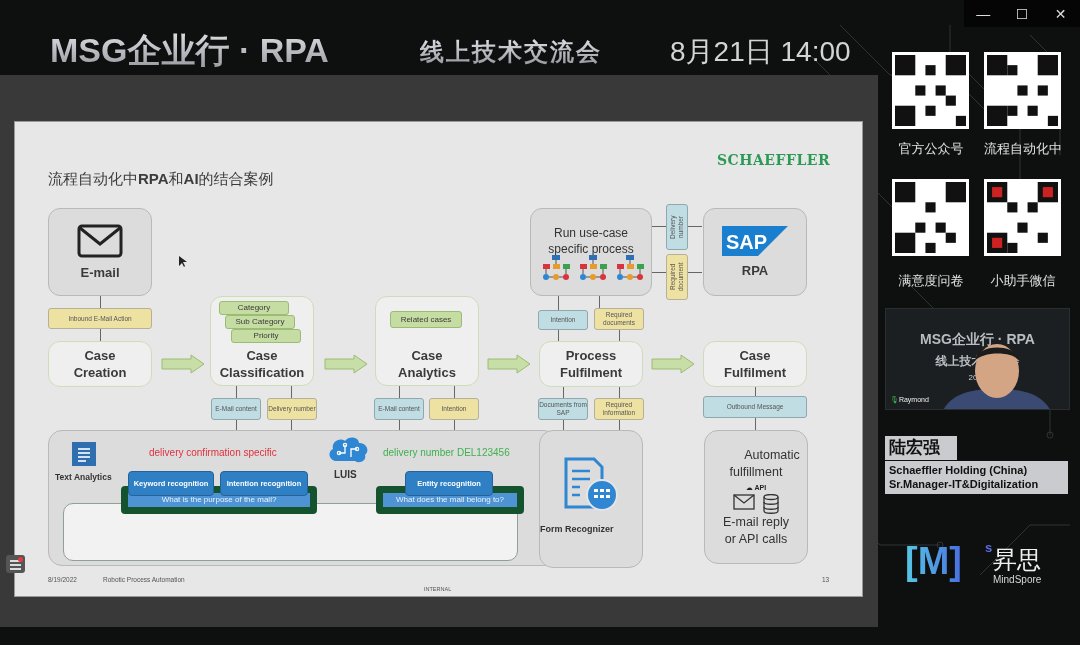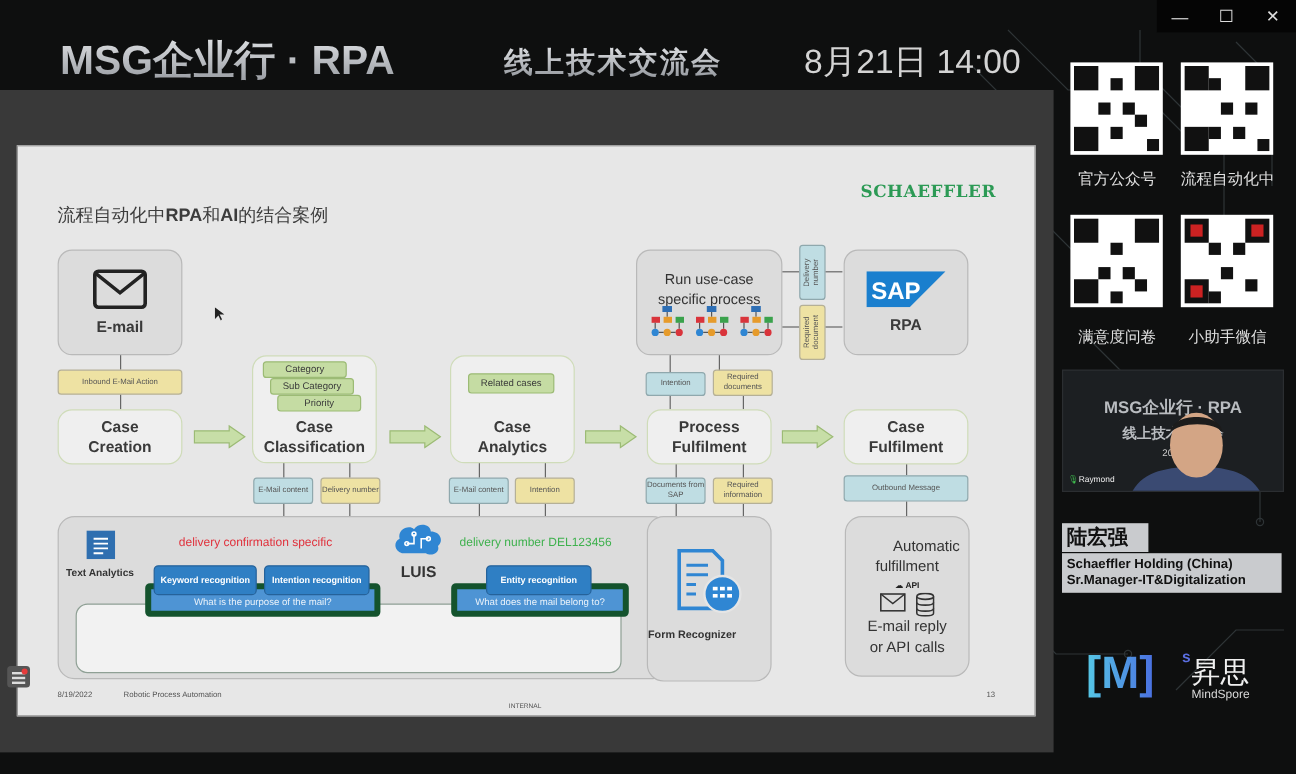--- a/index.html
+++ b/index.html
@@ -41,21 +41,21 @@
   .tag { position: absolute; border-radius: 3px; font-size: 6.5px; color: #555; display: flex; align-items: center; justify-content: center; text-align: center; line-height: 8px; }
   .tag.yellow { background: #eee2a3; border: 1px solid #b5b097; }
   .tag.blue { background: #bfdde3; border: 1px solid #8fa8ad; }
   .tag.green { background: #c5dca3; border: 1px solid #9cbb75; font-size: 8px; color: #3b3b3b; }
   .vtag { writing-mode: vertical-rl; transform: rotate(180deg); }
   .vline { position: absolute; width: 1px; background: #666; }
   .hline { position: absolute; height: 1px; background: #666; }
   .arrow { position: absolute; width: 44px; height: 20px; }
 
   .blue-pill { position: absolute; background: #2f7fc4; border: 1px solid #25629a; color: #fff; font-size: 7.5px; font-weight: bold; border-radius: 4px; display: flex; align-items: center; justify-content: center; text-align: center; line-height: 9px; }
-  .blue-band { position: absolute; background: #4e94d4; border: 5px solid #14532d; color: #eaf2fa; font-size: 8px; border-radius: 4px; display: flex; align-items: flex-end; justify-content: center; padding-bottom: 3px; }
+  .blue-band { position: absolute; background: #4e94d4; border: 7px solid #14532d; color: #eaf2fa; font-size: 8px; border-radius: 4px; display: flex; align-items: flex-end; justify-content: center; padding-bottom: 3px; }
 
   .red { color: #e0313c; }
   .green-t { color: #3fb14e; }
 
   .footer { position: absolute; font-size: 6.5px; color: #555; }
 
   
   .qr { position: absolute; width: 77px; height: 77px; background: #fff; padding: 3px; }
   .qr-label { position: absolute; font-size: 13px; color: #e0e0e0; width: 90px; text-align: center; }
   .webcam { position: absolute; left: 885px; top: 308px; width: 185px; height: 102px; background: #1c1f22; overflow: hidden; border: 1px solid #2b2e31; }
@@ -246,21 +246,21 @@
       <svg style="position:absolute;left:278px;top:4px;" width="44" height="30" viewBox="0 0 44 30">
           <path d="M8 26 C1 24 1 16 6 14 C4 6 14 2 18 6 C22 0 32 2 32 8 C40 8 43 16 38 20 C40 26 32 29 28 26 Z" fill="#2f86d3"></path>
           <g stroke="#fff" stroke-width="1.3" fill="none">
             <path d="M12 18 H18 V10"></path>
             <path d="M24 22 V14 H30"></path>
             <circle cx="12" cy="18" r="1.6"></circle>
             <circle cx="18" cy="10" r="1.6"></circle>
             <circle cx="30" cy="14" r="1.6"></circle>
           </g>
         </svg>
-      <div style="position:absolute;left:285px;top:38px;font-size:13px;font-weight:bold;color:#333;">LUIS</div>
+      <div style="position:absolute;left:285px;top:38px;font-size:10px;font-weight:bold;color:#333;">LUIS</div>
       <div class="green-t" style="position:absolute;left:334px;top:16px;font-size:10px;">delivery number DEL123456</div>
 
       <div class="box" style="left:14px;top:72px;width:455px;height:58px;background:#f2f2f2;border:1.5px solid #8fa095;border-radius:10px;"></div>
       <div class="blue-band" style="left:72px;top:55px;width:196px;height:28px;">What is the purpose of the mail?</div>
       <div class="blue-band" style="left:327px;top:55px;width:148px;height:28px;">What does the mail belong to?</div>
       <div class="blue-pill" style="left:79px;top:40px;width:86px;height:25px;">Keyword recognition</div>
       <div class="blue-pill" style="left:171px;top:40px;width:88px;height:25px;">Intention recognition</div>
       <div class="blue-pill" style="left:356px;top:40px;width:88px;height:25px;">Entity recognition</div>
 
     </div>

